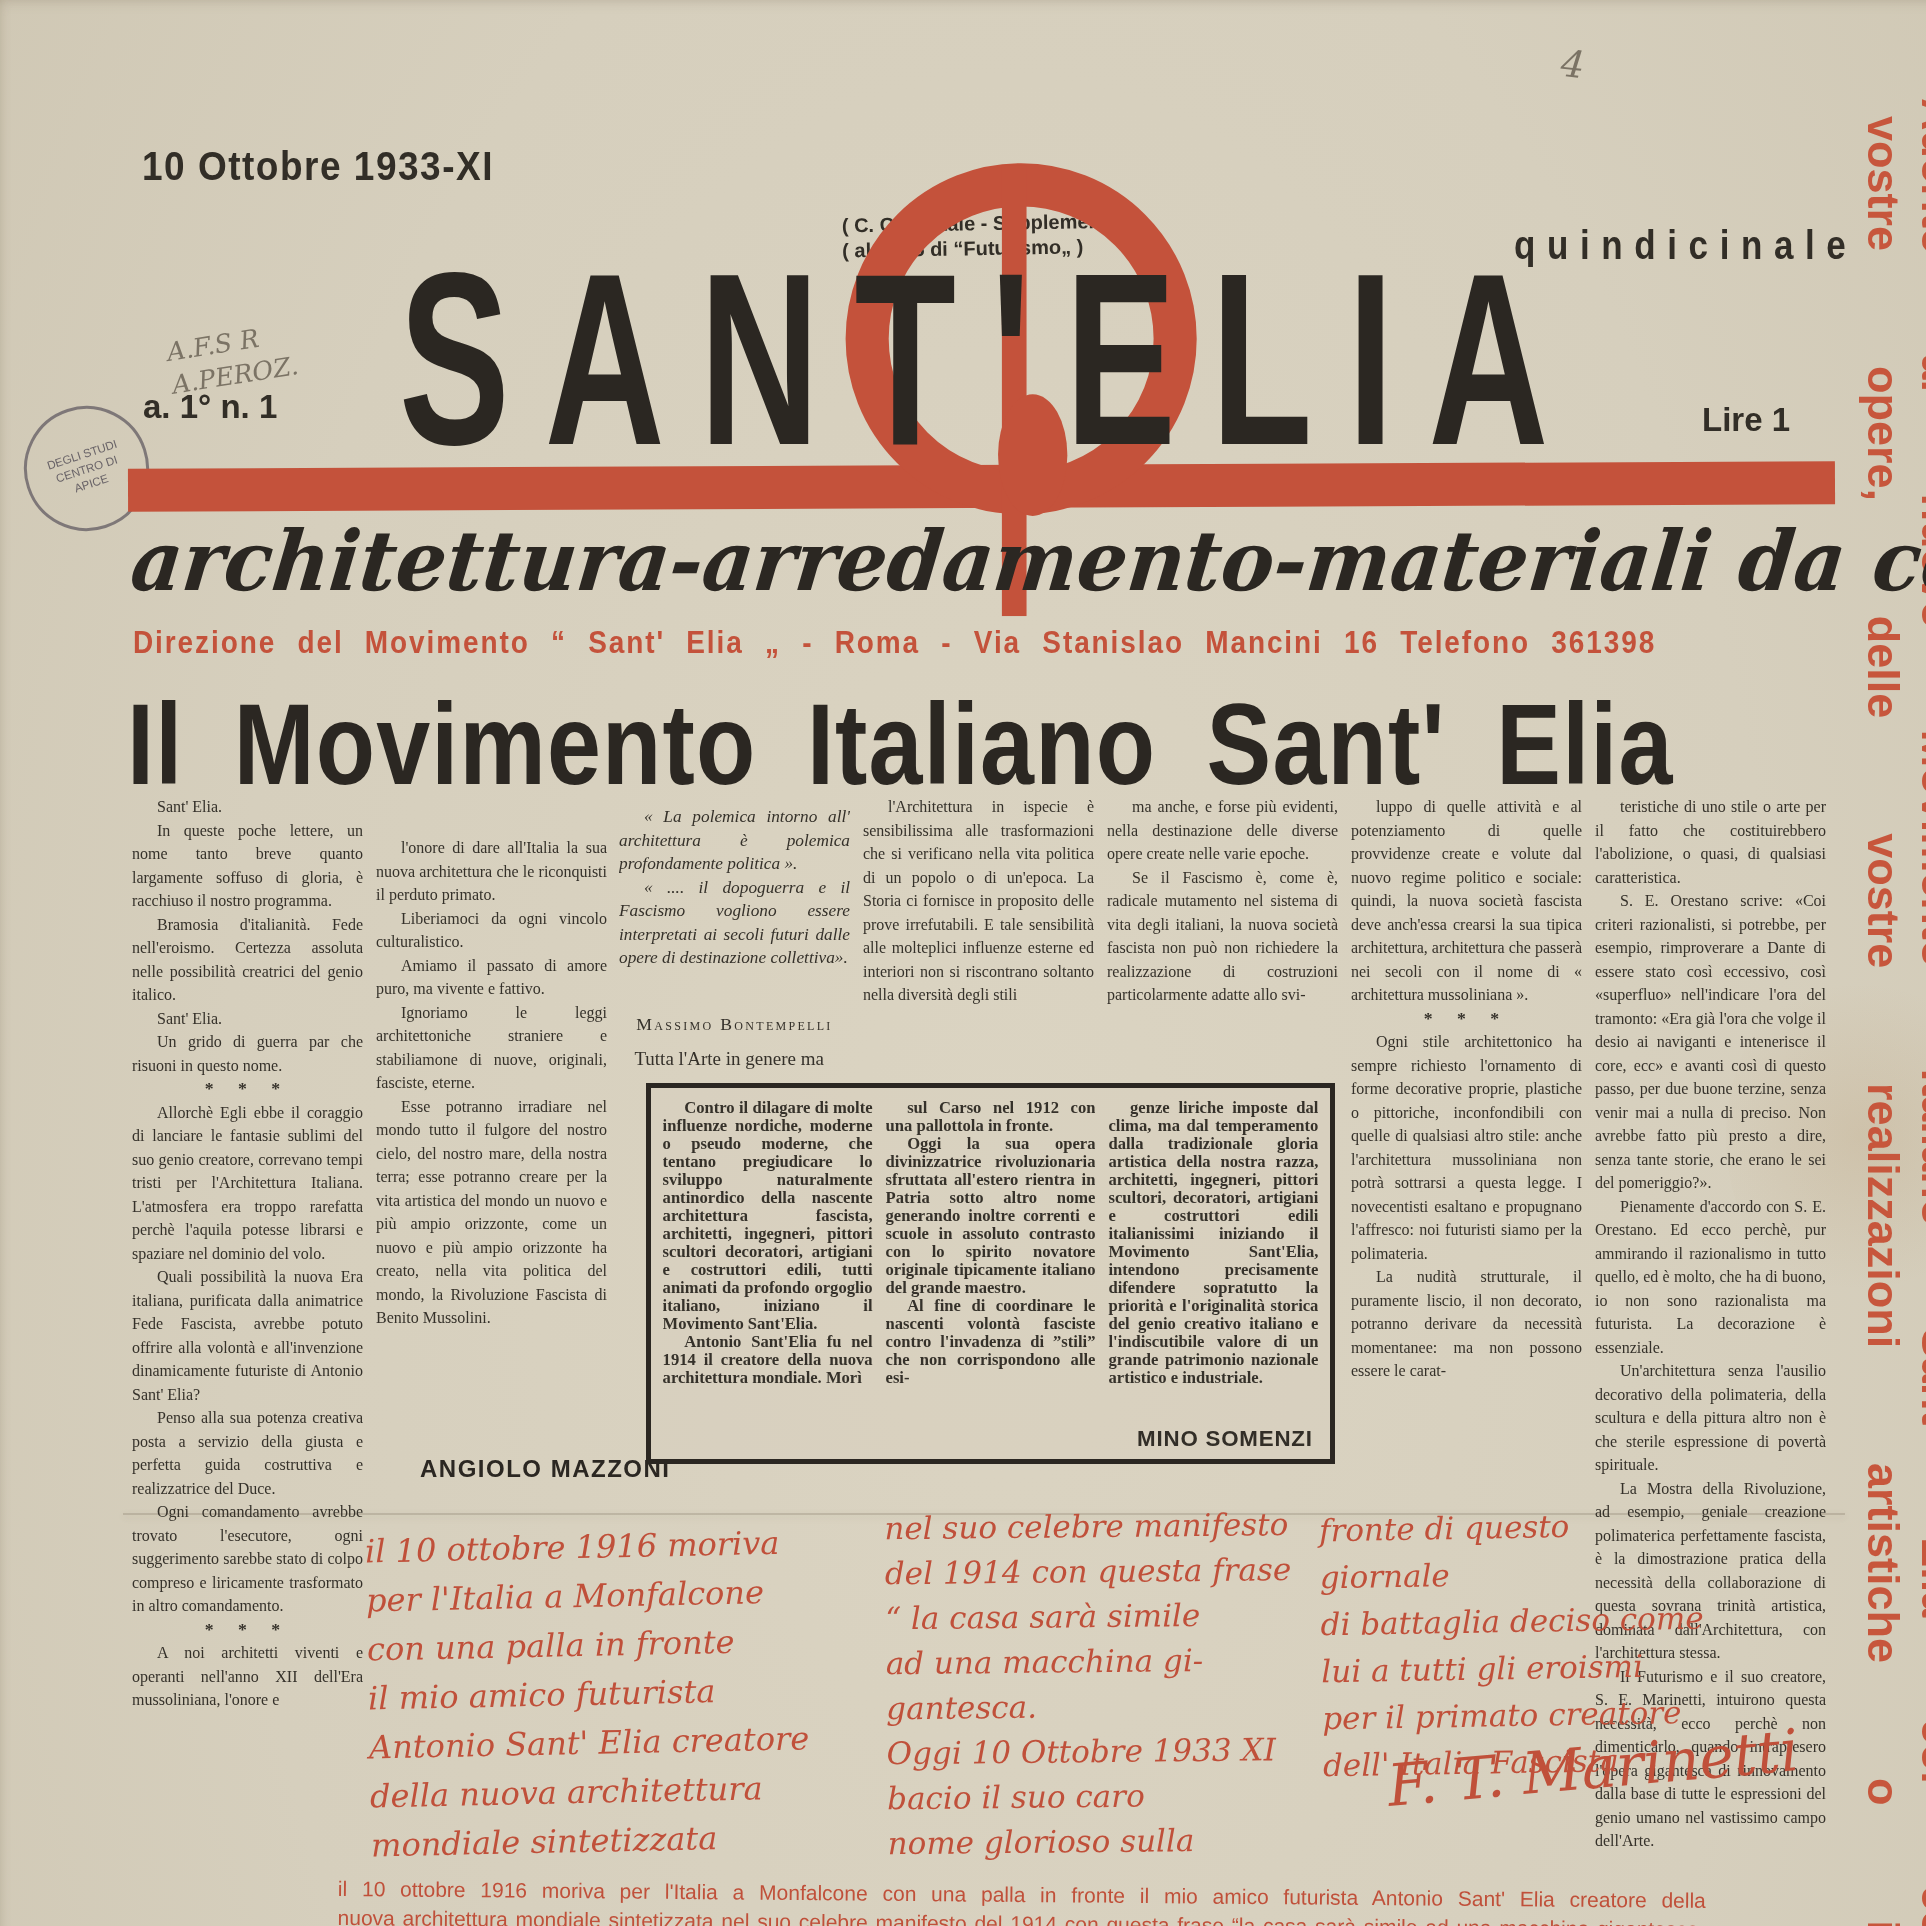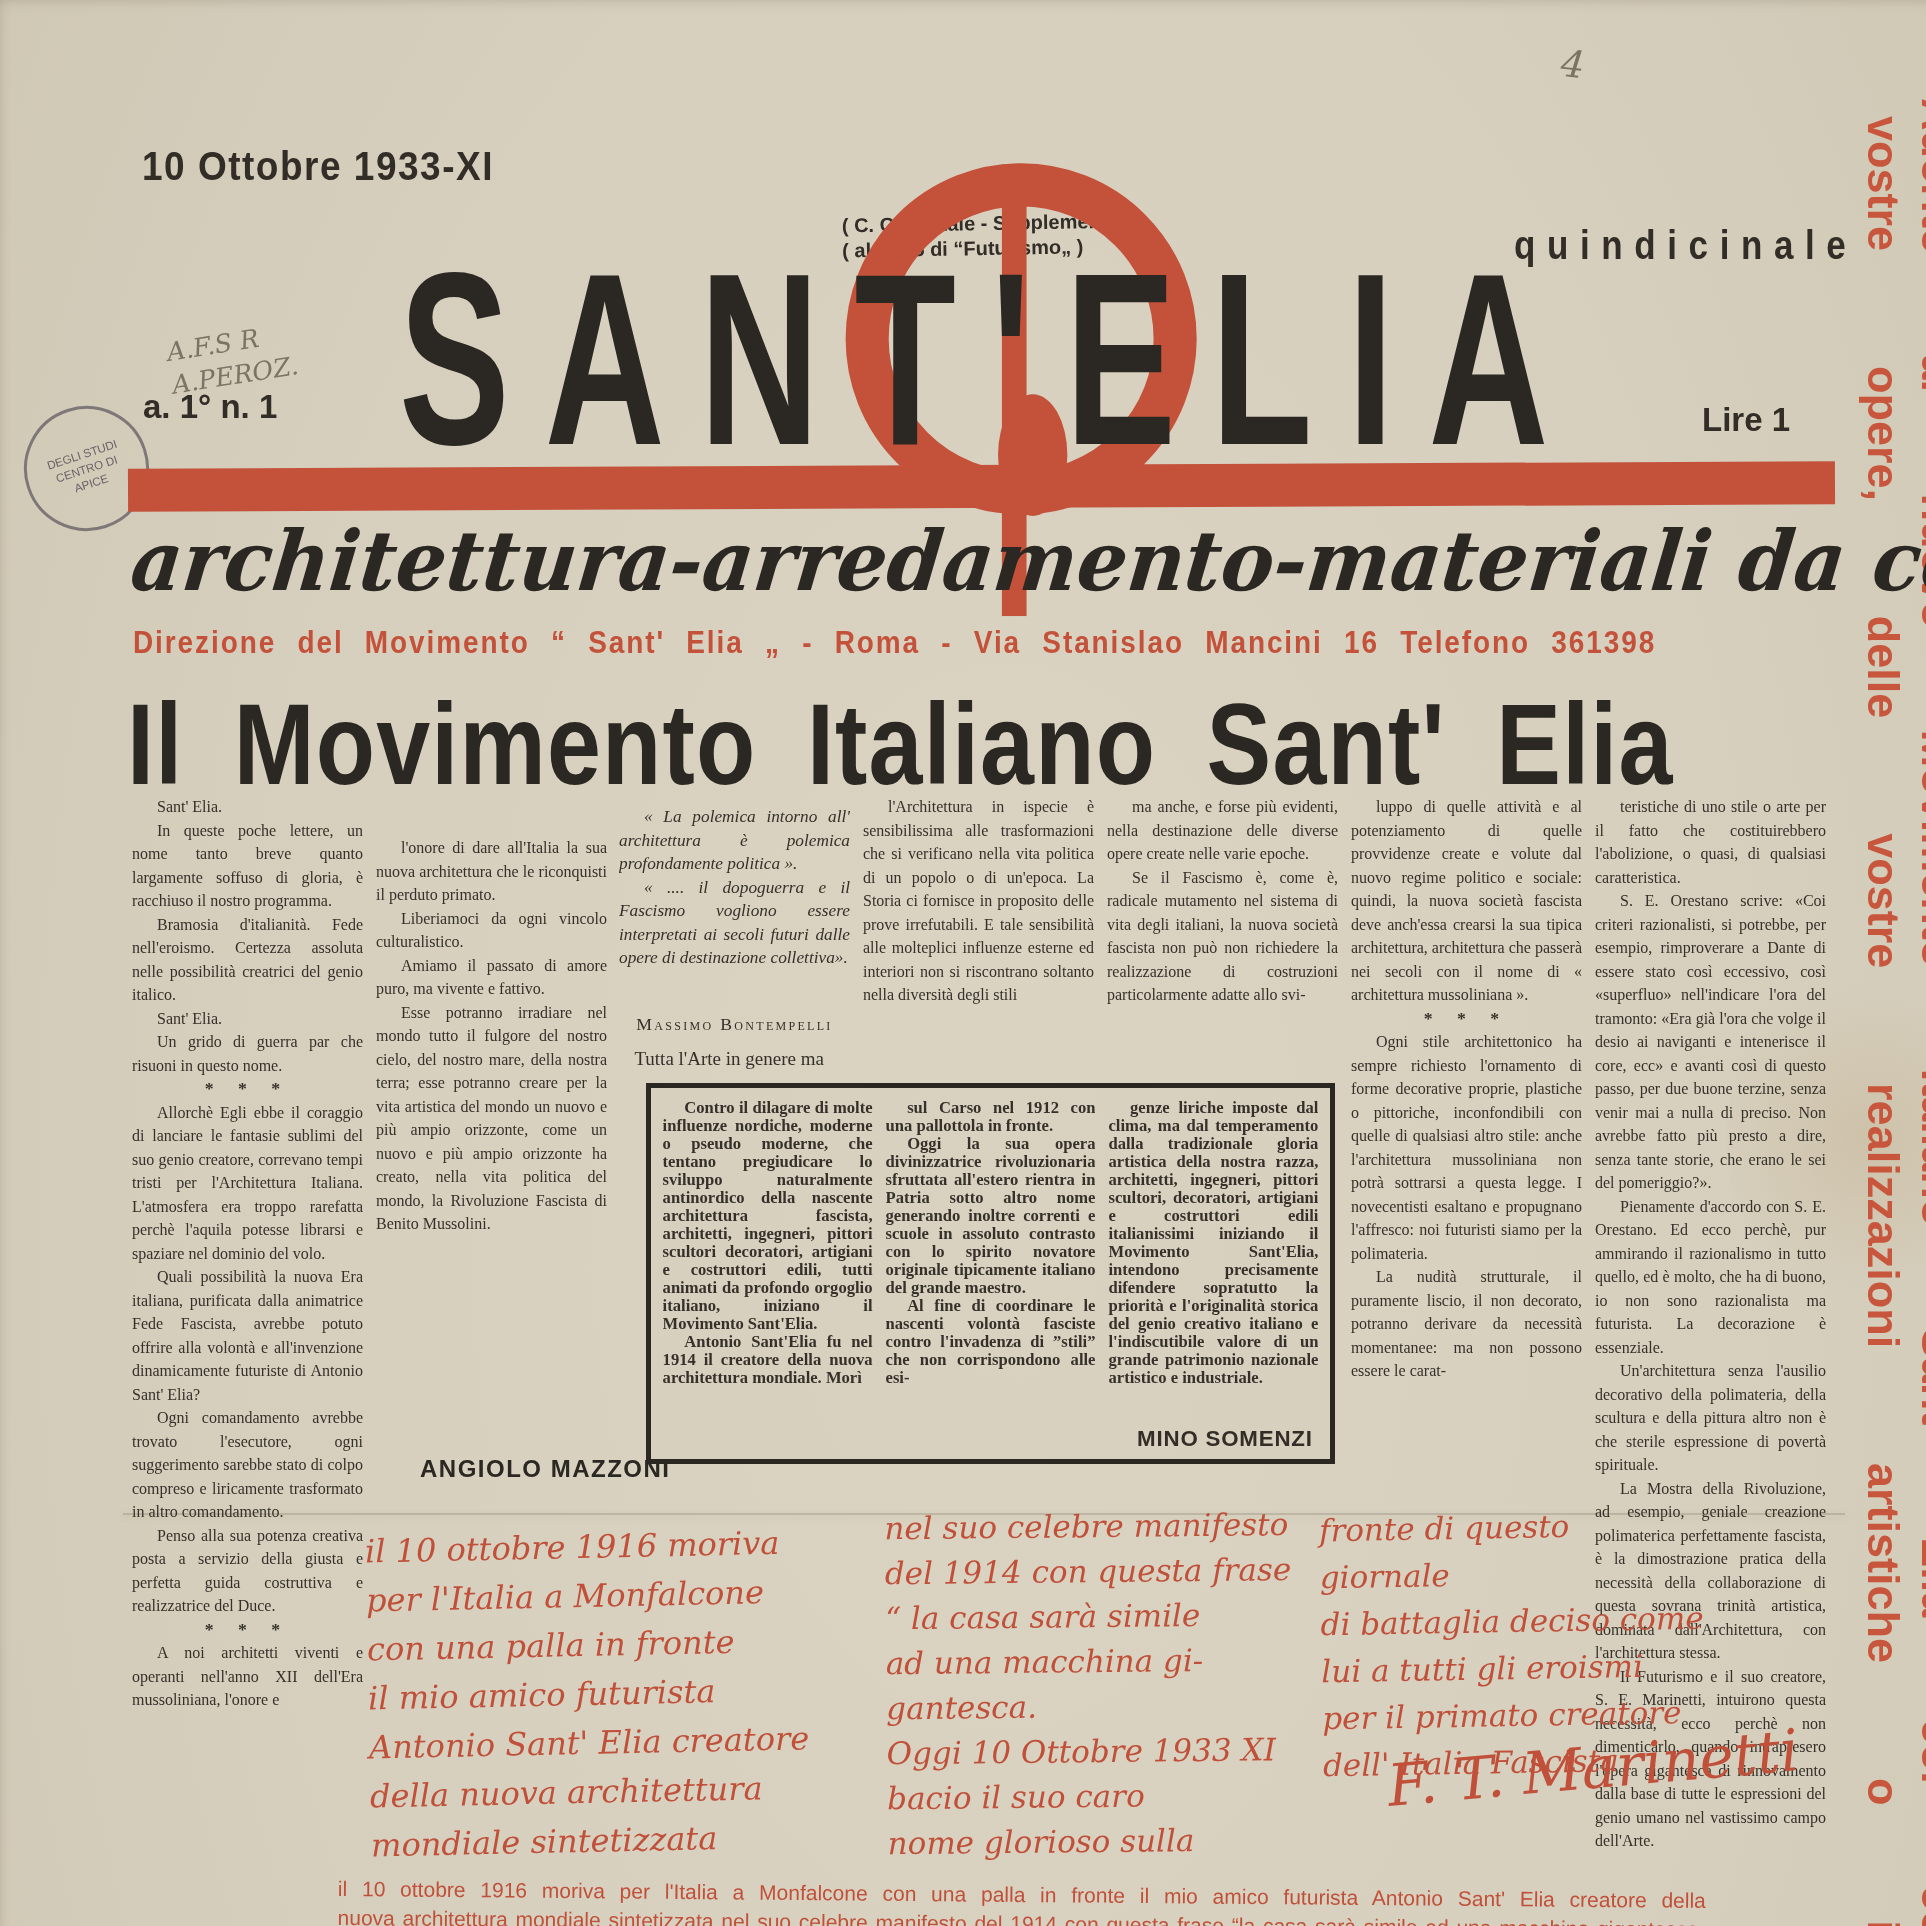--- a/index.html
+++ b/index.html
@@ -120,29 +120,30 @@
 
   <div class="tcol" style="left:132px;top:795px;height:1167px;">
       <p>Sant' Elia.</p>
       <p>In queste poche lettere, un nome tanto breve quanto largamente soffuso di gloria, è racchiuso il nostro programma.</p>
       <p>Bramosia d'italianità. Fede nell'eroismo. Certezza assoluta nelle possibilità creatrici del genio italico.</p>
       <p>Sant' Elia.</p>
       <p>Un grido di guerra par che risuoni in questo nome.</p>
       <p class="stars">* * *</p>
       <p>Allorchè Egli ebbe il coraggio di lanciare le fantasie sublimi del suo genio creatore, correvano tempi tristi per l'Architettura Italiana. L'atmosfera era troppo rarefatta perchè l'aquila potesse librarsi e spaziare nel dominio del volo.</p>
       <p>Quali possibilità la nuova Era italiana, purificata dalla animatrice Fede Fascista, avrebbe potuto offrire alla volontà e all'invenzione dinamicamente futuriste di Antonio Sant' Elia?</p>
+      <p>Penso alla sua potenza creativa posta a servizio della giusta e perfetta guida costruttiva e realizzatrice del Duce.</p>
       <p>Ogni comandamento avrebbe trovato l'esecutore, ogni suggerimento sarebbe stato di colpo compreso e liricamente trasformato in altro comandamento.</p>
-      <p>Penso alla sua potenza creativa posta a servizio della giusta e perfetta guida costruttiva e realizzatrice del Duce.</p>
       <p class="stars">* * *</p>
       <p>A noi architetti viventi e operanti nell'anno XII dell'Era mussoliniana, l'onore e</p>
     </div>
   <div class="tcol" style="left:376px;top:795px;height:678px;margin-top:41px;">
       <p>l'onore di dare all'Italia la sua nuova architettura che le riconquisti il perduto primato.</p>
       <p>Liberiamoci da ogni vincolo culturalistico.</p>
       <p>Amiamo il passato di amore puro, ma vivente e fattivo.</p>
+      <p>Ignoriamo le leggi architettoniche straniere e stabiliamone di nuove, originali, fasciste, eterne.</p>
       <p>Esse potranno irradiare nel mondo tutto il fulgore del nostro cielo, del nostro mare, della nostra terra; esse potranno creare per la vita artistica del mondo un nuovo e più ampio orizzonte, come un nuovo e più ampio orizzonte ha creato, nella vita politica del mondo, la Rivoluzione Fascista di Benito Mussolini.</p>
     </div>
   <div class="sig" style="left:420px;top:1455px;font-size:24px;letter-spacing:1.5px;">ANGIOLO MAZZONI</div>
 
   <div class="tcol quotes" style="left:619px;top:805px;height:216px;font-size:17.3px;">
       <p>« La polemica intorno all' architettura è polemica profondamente politica ».</p>
       <p>« .... il dopoguerra e il Fascismo vogliono essere interpretati ai secoli futuri dalle opere di destinazione collettiva».</p>
     </div>
   <div class="tcol" style="left:619px;top:1013px;height:35px;">
     <p class="byline-sc">Massimo Bontempelli</p>

